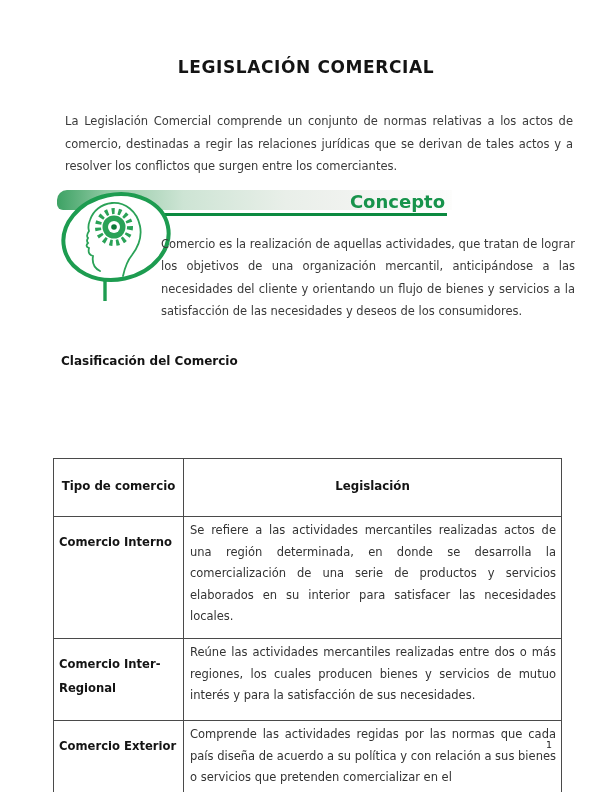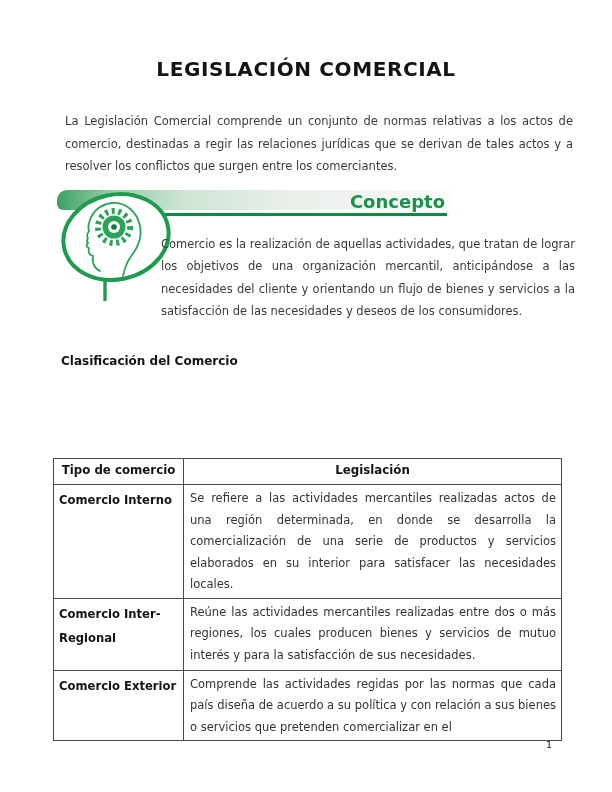--- a/index.html
+++ b/index.html
@@ -3,21 +3,21 @@
 <meta charset="utf-8">
 <style>
   html,body{margin:0;padding:0;background:#ffffff;}
   .page{
     position:relative; width:612px; height:792px; background:#ffffff;
     font-family:"DejaVu Sans","Liberation Sans",sans-serif;
     color:#3a3a3a; overflow:hidden; margin:0 auto;
   }
   .title{
     position:absolute; top:57px; left:0; width:612px; margin:0;
-    text-align:center; font-size:20px; font-weight:bold; color:#141414;
+    text-align:center; font-size:17px; font-weight:bold; color:#141414;
     letter-spacing:0.6px;
   }
   .para{
     position:absolute; left:53px; width:508px; margin:12px;
     font-size:11.5px; line-height:22.5px; text-align:justify; color:#3a3a3a;
   }
   .p1{ top:98px; }
   .p2{ top:391px; }
   .heading{
     position:absolute; left:53px; top:346px; margin:8px;
@@ -49,24 +49,24 @@
     border-collapse:collapse; table-layout:fixed;
     font-size:11.5px; color:#333333;
   }
   .commerce-table col.c1{ width:130px; }
   .commerce-table col.c2{ width:378px; }
   .commerce-table th, .commerce-table td{
     border:1px solid #4a4a4a; vertical-align:top;
   }
   .commerce-table th{
     font-size:11.8px; font-weight:bold; color:#141414;
-    text-align:center; padding:4px 4px; height:17px;
+    text-align:center; padding:20px 4px; height:17px;
   }
   .commerce-table td.type{
-    font-weight:bold; color:#141414; padding:3px 4px 2px 5px;
+    font-weight:bold; color:#141414; padding:13px 4px 2px 5px;
     line-height:24px; font-size:11.6px;
   }
   .commerce-table td.def{
     padding:3px 5px 2px 6px; text-align:justify; line-height:21.5px;
   }
   .commerce-table tr.r0 td{ height:106px; }
   .commerce-table tr.r1 td{ height:66px; }
   .commerce-table tr.r2 td{ height:64px; }
   .page-number{
     position:absolute; left:546px; top:739px;

